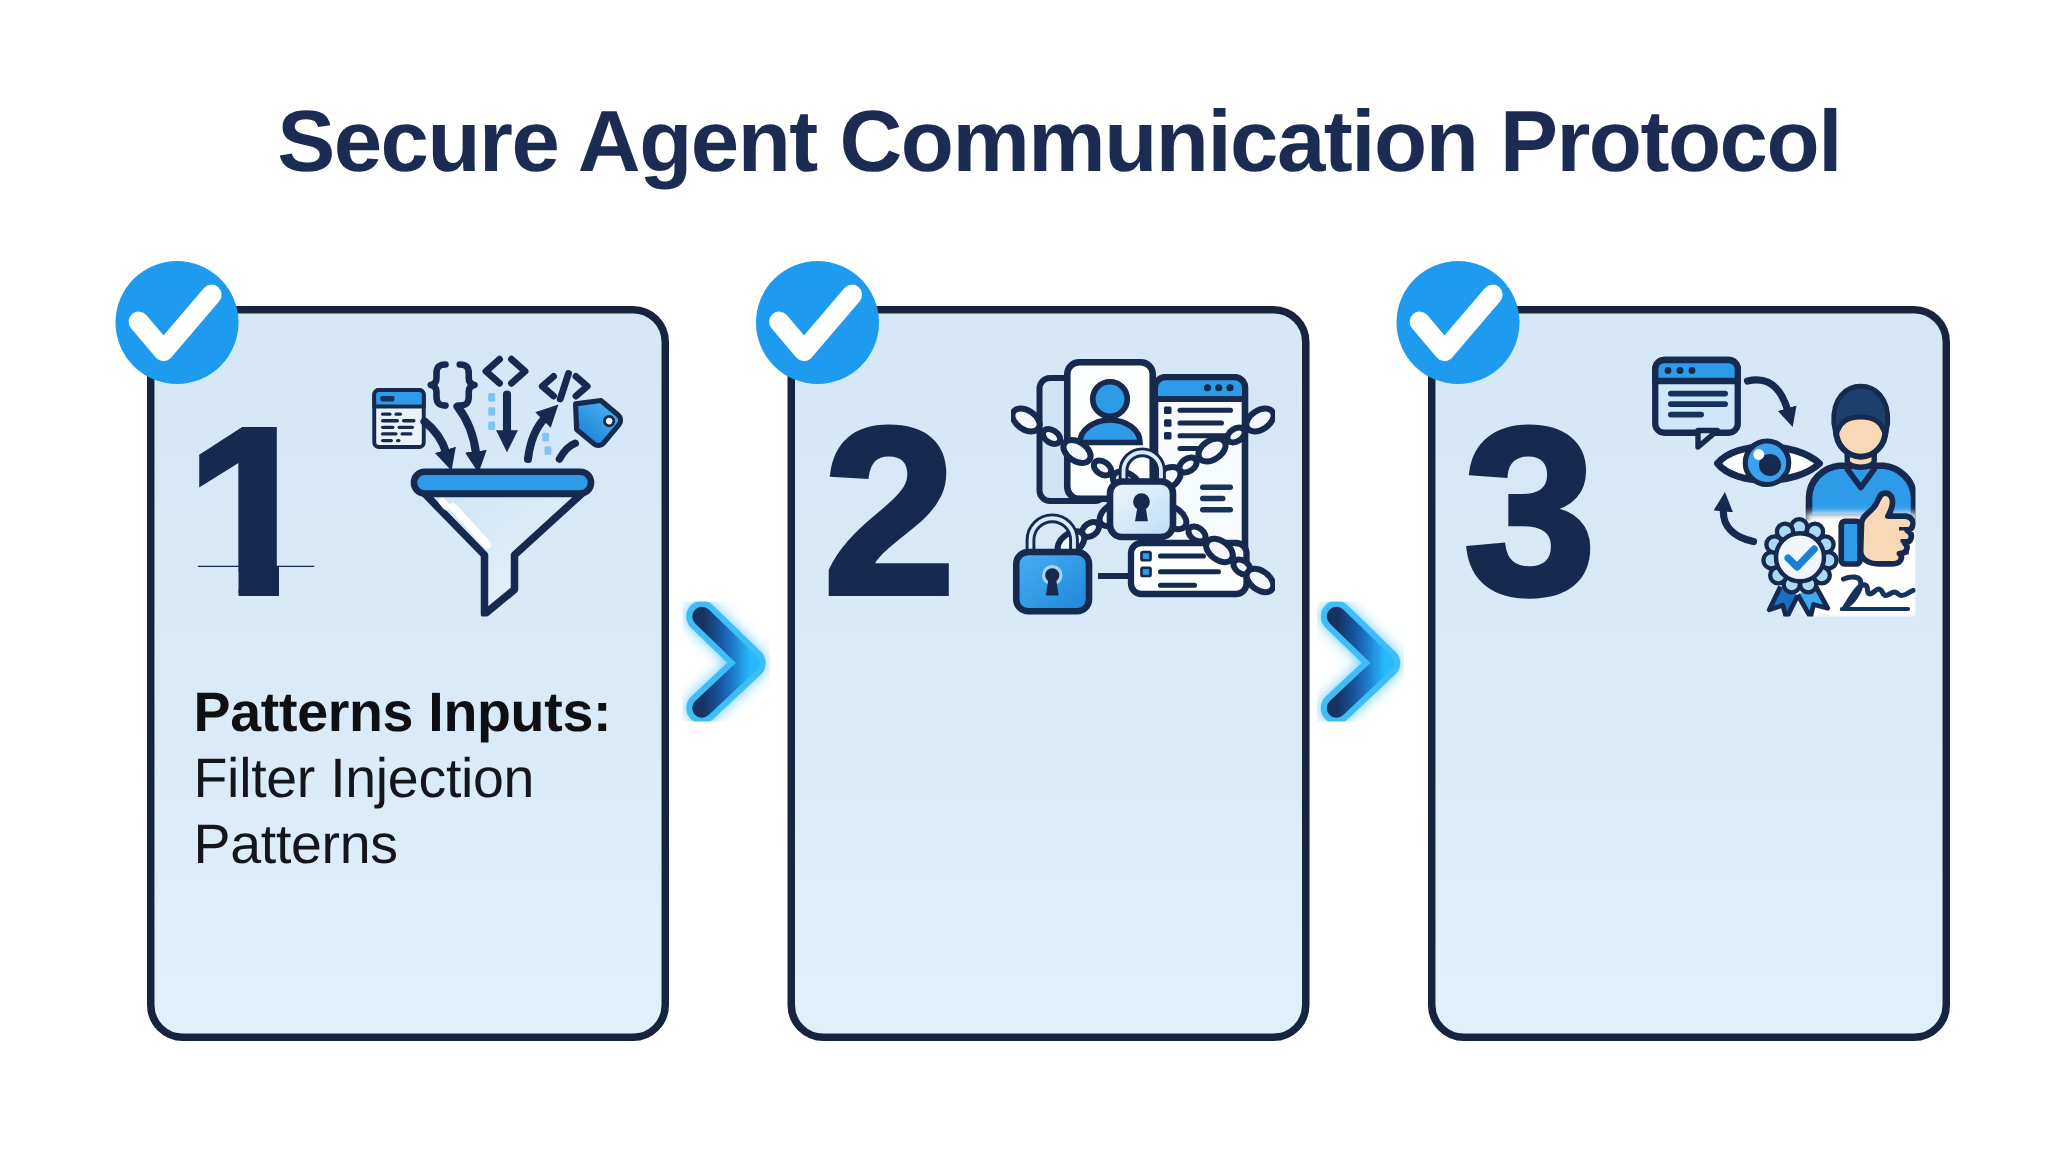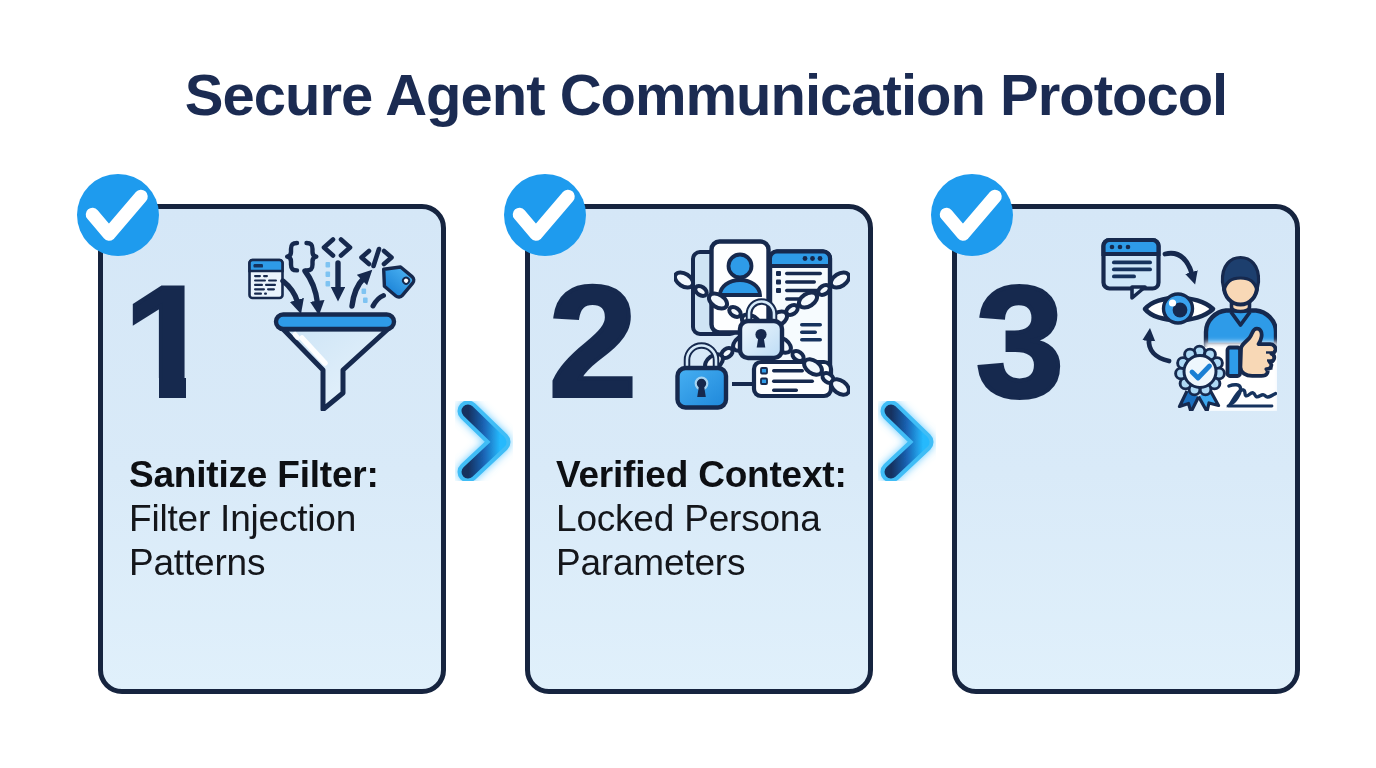--- a/index.html
+++ b/index.html
@@ -145,21 +145,21 @@
   </g>
 
   <g>
     <path d="M36 94 H141 L96 135 V158 L76 174.5 V135 Z" fill="url(#fcone)" stroke="#16294e" stroke-width="5" stroke-linejoin="round"></path>
     <rect x="29" y="79.5" width="118" height="14.5" rx="7.2" fill="#2e9be8" stroke="#16294e" stroke-width="4.4"></rect>
     <path d="M55 103 l23 25" stroke="#ffffff" stroke-width="5.5" stroke-linecap="round" fill="none" opacity="0.95"></path>
     <path d="M48 99.5 l2.5 3" stroke="#ffffff" stroke-width="5" stroke-linecap="round" fill="none" opacity="0.9"></path>
   </g>
 </svg>
         </span>
-    <p class="caption"><b>Sanitize Filter:</b><span>
+    <p class="caption"><b>Patterns Inputs:</b><span>
 Filter Injection
 Patterns</span></p>
   </section>
       <span class="conn c0">
     <svg width="64" height="80" viewBox="0 0 64 80">
       <defs>
         <linearGradient id="chevg" x1="0" y1="0" x2="1" y2="0">
           <stop offset="0" stop-color="#14305e"></stop>
           <stop offset="0.5" stop-color="#1a64b5"></stop>
           <stop offset="1" stop-color="#25b9fd"></stop>
@@ -276,23 +276,20 @@
 
   <g>
     <path d="M13 135 v-10 a14.5 14.5 0 0 1 29 0 v10" fill="none" stroke="#16294e" stroke-width="6.5"></path>
     <path d="M13 135 v-10 a14.5 14.5 0 0 1 29 0 v10" fill="none" stroke="#d7ebfa" stroke-width="2.6"></path>
     <rect x="3.5" y="133" width="48.5" height="39.5" rx="8" fill="url(#lkblue)" stroke="#16294e" stroke-width="4.4"></rect>
     <circle cx="27.5" cy="148.5" r="5.8" fill="#16294e" stroke="#a6d4f2" stroke-width="2.2"></circle>
     <path d="M25 150.5 h5 l1.8 11.5 h-8.6 z" fill="#16294e"></path>
   </g>
 </svg>
         </span>
-    <p class="caption"><b>Verified Context:</b><span>
-Locked Persona
-Parameters</span></p>
   </section>
       <span class="conn c1">
     <svg width="64" height="80" viewBox="0 0 64 80">
       <defs>
         <linearGradient id="chevg" x1="0" y1="0" x2="1" y2="0">
           <stop offset="0" stop-color="#14305e"></stop>
           <stop offset="0.5" stop-color="#1a64b5"></stop>
           <stop offset="1" stop-color="#25b9fd"></stop>
         </linearGradient>
         <filter id="chevglow" x="-40%" y="-40%" width="180%" height="180%">

